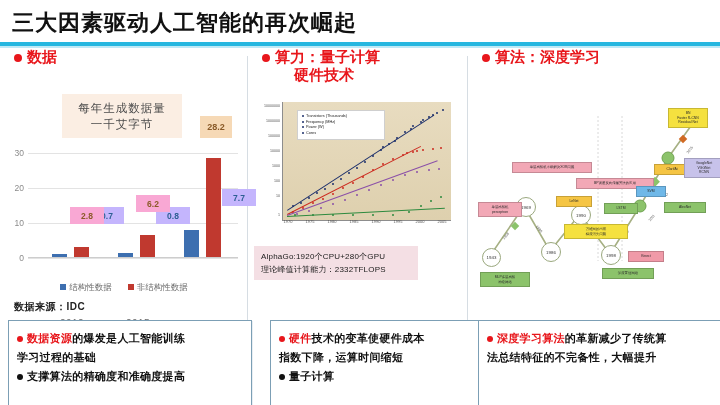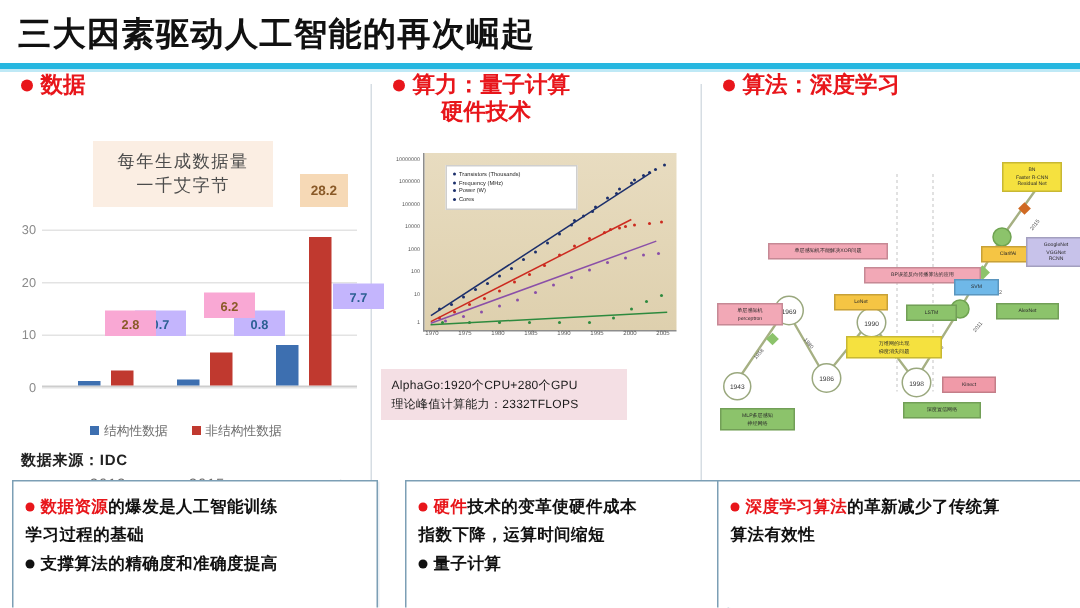--- a/index.html
+++ b/index.html
@@ -427,16 +427,16 @@
     <div class="tag" style="left:212px;top:62px;width:32px;background:#c7c2ea">GoogleNet
 VGGNet
 RCNN</div>
     <div class="tag" style="left:196px;top:12px;width:32px;background:#f5e13f">BN
 Faster R-CNN
 Residual Net</div>
   </div>
 
   <div class="callout cl-right">
     <p><span class="bdot"></span><span class="hl">深度学习算法</span><span>的革新减少了传统算</span></p>
-    <p>算法有效性</p>
+    <p>法总结特征的不完备性，大幅提升</p>
   </div>
 
 </div>
 
 </body></html>

